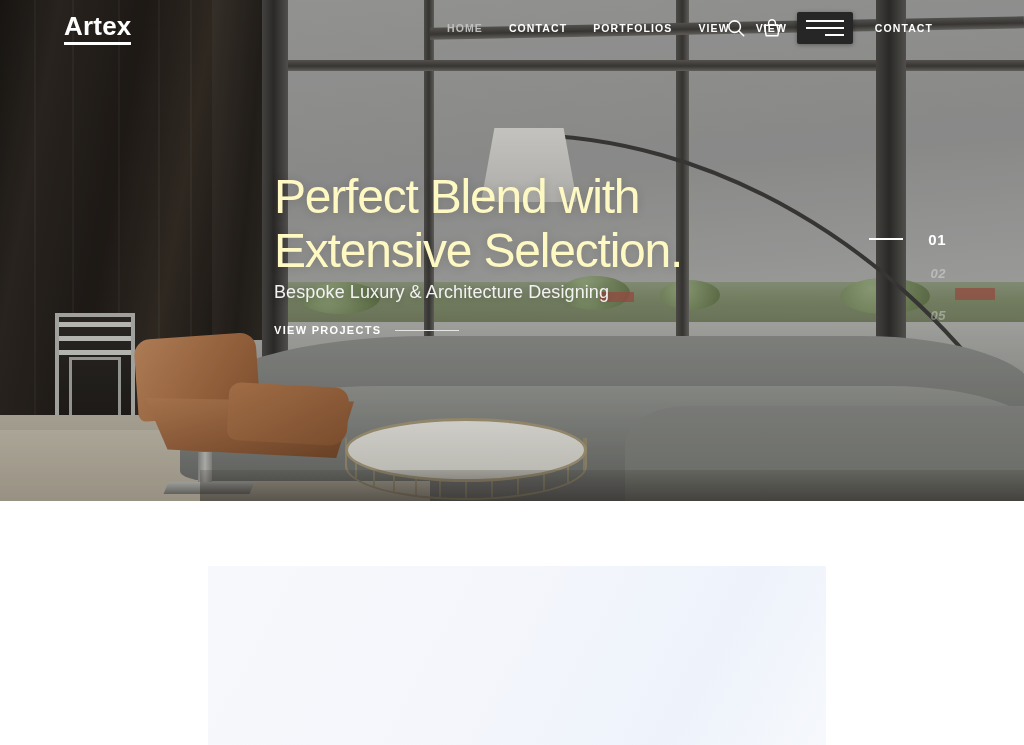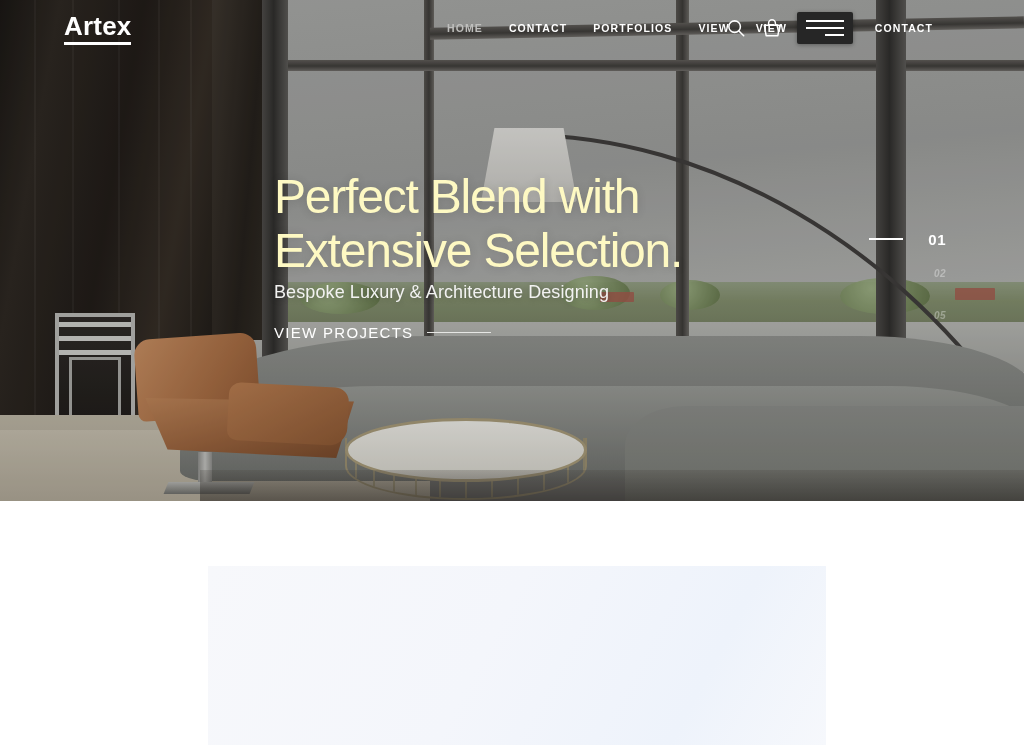--- a/index.html
+++ b/index.html
@@ -212,34 +212,34 @@
     text-shadow:0 1px 10px rgba(0,0,0,.16);
   }
   .hero-sub {
     color:#f2f2f1; font-size:18px; margin-top:4px; letter-spacing:.1px;
     text-shadow:0 1px 6px rgba(0,0,0,.25);
   }
   .hero-cta {
     margin-top:21px; display:flex; align-items:center; gap:14px; cursor:pointer;
   }
   .hero-cta span {
-    color:#fff; font-size:15px; font-weight:normal; letter-spacing:1.3px;
+    color:#fff; font-size:11px; font-weight:bold; letter-spacing:1.3px;
   }
   .cta-line { width:64px; height:1px; background:#e6e6e4; }
 
   
   .pager { position:absolute; right:78px; top:226px; z-index:20; }
   .pg-row { display:flex; align-items:center; justify-content:flex-end; height:26px; }
   .pg-dash { width:34px; height:2px; background:#fff; margin-right:19px; }
   .pg-num {
     color:#ffffff; font-size:15px; font-weight:bold; letter-spacing:.5px;
     width:24px; text-align:right; cursor:pointer;
   }
   .pg-row.off { height:42px; }
-  .pg-row.off .pg-num { color:rgba(255,255,255,.34); font-size:10px; font-weight:bold;font-style:italic; }
+  .pg-row.off .pg-num { color:rgba(255,255,255,.34); font-size:13px; font-weight:bold;font-style:italic; }
 
   
   .about-wrap { position:relative; width:1024px; height:244px; background:#fff; }
   .about-card {
     position:absolute; left:208px; top:65px; width:618px; height:179px;
     background:linear-gradient(118deg,#f7f8fb 0%,#f4f6fb 45%,#eef3fb 78%,#f6f8fc 100%);
   }
 </style>
 </head>
 <body>

